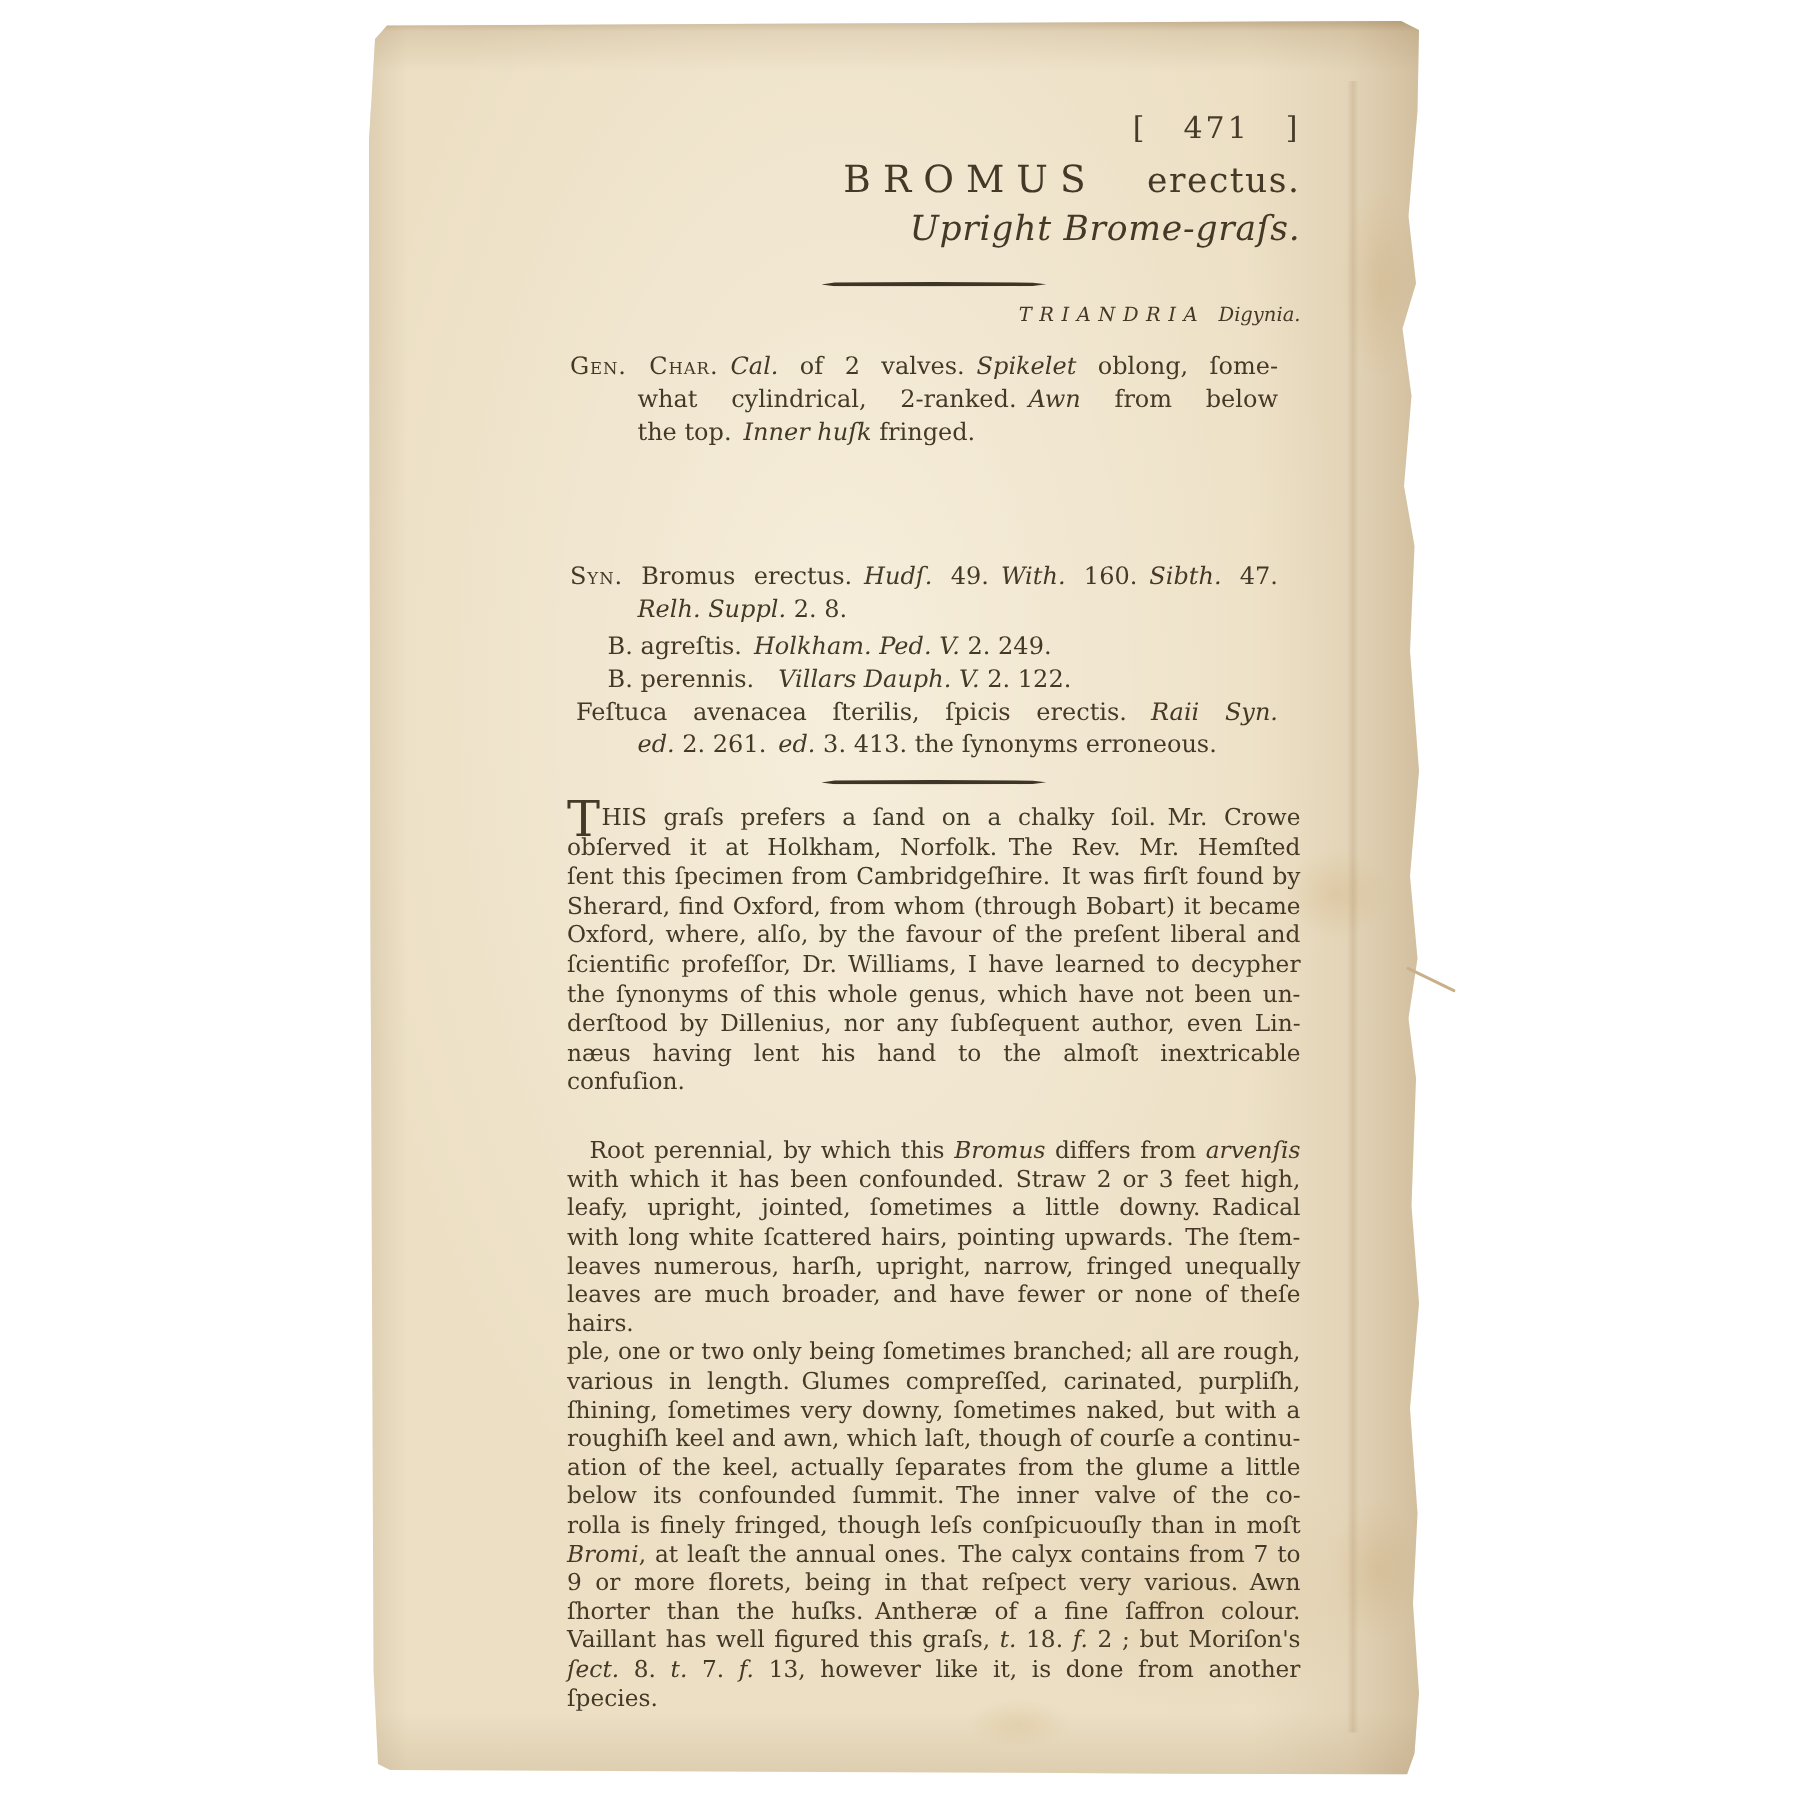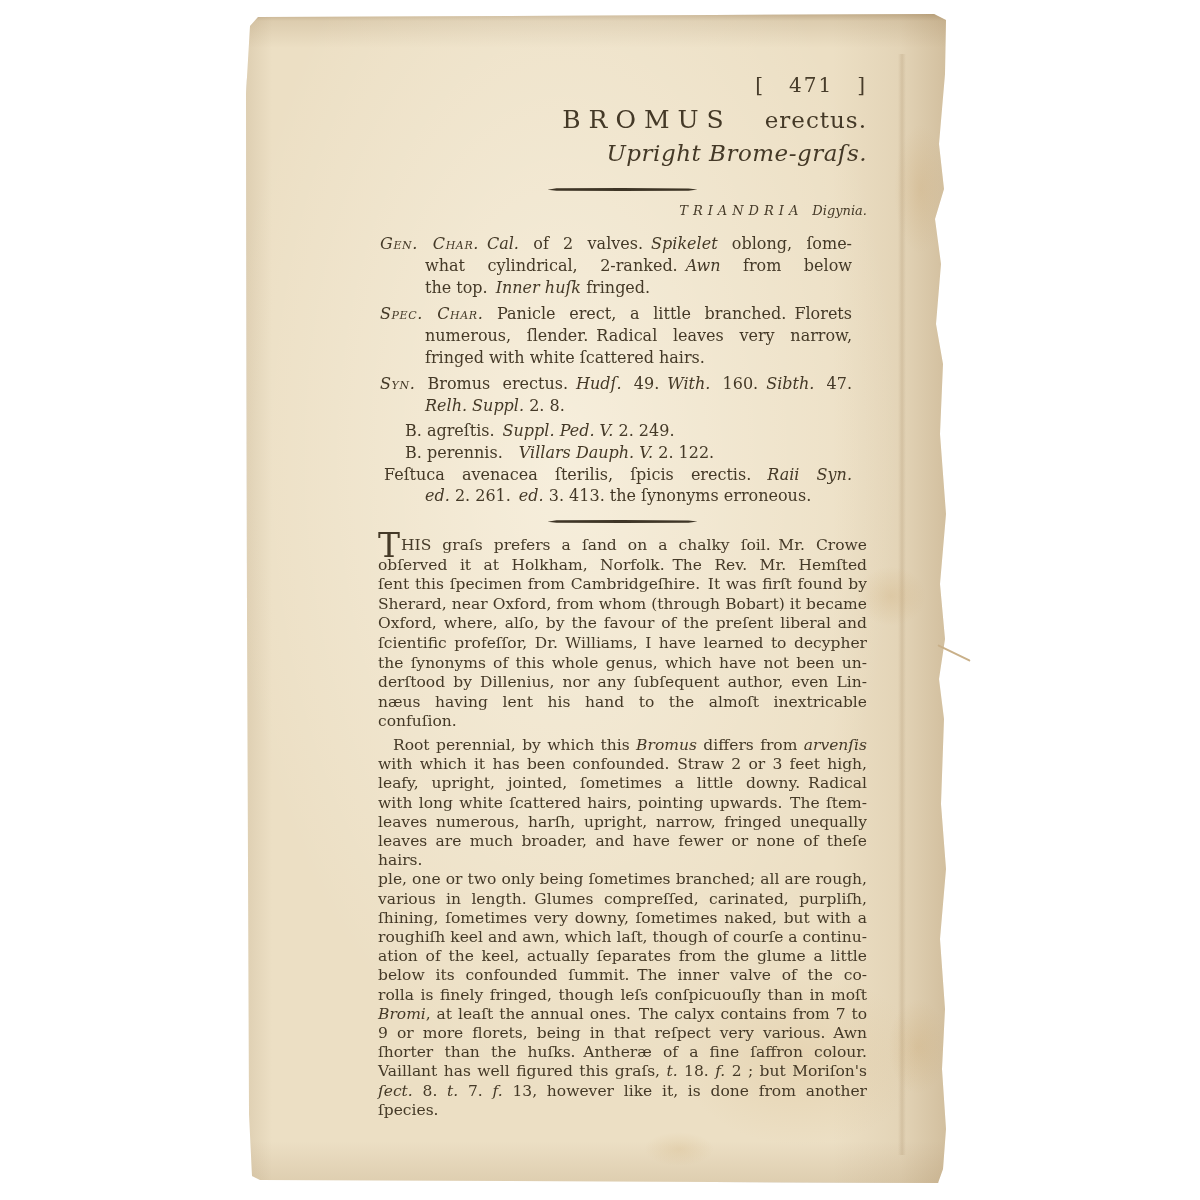--- a/index.html
+++ b/index.html
@@ -52,25 +52,25 @@
   .classline{top:189px;font-style:italic;font-size:13px;}
   .cls{letter-spacing:5px;margin-right:9px;}
 
   .sec{position:absolute;left:134px;width:472px;font-size:16px;line-height:21.8px;}
   .sec-gen{top:219px;}
   .sec-spec{top:289px;}
   .sec-syn{top:359px;}
   .sec-synlist{top:406px;}
   .para{position:absolute;left:132px;width:489px;font-size:15.5px;line-height:19.6px;}
   .para1{top:522px;}
-  .para2{top:722px;line-height:19.2px;}
+  .para2{top:744px;line-height:19.2px;}
 
   .tline{min-height:1em;}
   .tline.just{text-align:justify;text-align-last:justify;}
-  .sc{font-variant:small-caps;letter-spacing:0.6px;font-style:italic;}
+  .sc{font-variant:small-caps;letter-spacing:0.6px;}
   i{font-style:italic;}
   .dropcap{font-size:33px;line-height:0;vertical-align:-7px;letter-spacing:1px;}
 </style>
 </head>
 <body>
 
 <div class="page">
   <div class="crease"></div>
   <div class="stain s1"></div>
   <div class="stain s2"></div>
@@ -93,47 +93,42 @@
   <div class="blk colc classline">
     <span class="cls">TRIANDRIA</span><span>Digynia.</span>
   </div>
 
   <div class="sec sec-gen">
       <div class="tline just"><span class="sc">Gen. Char.</span> <i>Cal.</i> of 2 valves. <i>Spikelet</i> oblong, ſome-</div>
       <div class="tline just" style="margin-left: 45px;">what cylindrical, 2-ranked. <i>Awn</i> from below</div>
       <div class="tline" style="margin-left: 45px;">the top. <i>Inner huſk</i> fringed.</div>
     </div>
 
-  <div class="sec sec-spec">
-      <div class="tline just"><span class="sc">Spec. Char.</span> Panicle erect, a little branched. Florets</div>
-      <div class="tline just" style="margin-left: 45px;">numerous, ſlender. Radical leaves very narrow,</div>
-      <div class="tline" style="margin-left: 45px;">fringed with white ſcattered hairs.</div>
-    </div>
 
   <div class="sec sec-syn">
       <div class="tline just"><span class="sc">Syn.</span> Bromus erectus. <i>Hudſ.</i> 49. <i>With.</i> 160. <i>Sibth.</i> 47.</div>
       <div class="tline" style="margin-left: 45px;"><i>Relh. Suppl.</i> 2. 8.</div>
     </div>
 
   <div class="sec sec-synlist">
-      <div class="tline" style="margin-left: 25px;">B. agreſtis. <i>Suppl. Ped. V.</i> 2. 249.</div>
+      <div class="tline" style="margin-left: 25px;">B. agreſtis. <i>Holkham. Ped. V.</i> 2. 249.</div>
       <div class="tline" style="margin-left: 25px;">B. perennis. <i>Villars Dauph. V.</i> 2. 122.</div>
       <div class="tline just" style="margin-left: 4px;">Feſtuca avenacea ſterilis, ſpicis erectis. <i>Raii Syn.</i></div>
       <div class="tline" style="margin-left: 45px;"><i>ed.</i> 2. 261. <i>ed.</i> 3. 413. the ſynonyms erroneous.</div>
     </div>
 
   <div class="blk rulewrap rw2">
     <div class="rule"></div>
   </div>
 
   <div class="para para1">
       <div class="tline just"><span class="dropcap">T</span>HIS graſs prefers a ſand on a chalky ſoil. Mr. Crowe</div>
       <div class="tline just">obſerved it at Holkham, Norfolk. The Rev. Mr. Hemſted</div>
       <div class="tline just">ſent this ſpecimen from Cambridgeſhire. It was firſt found by</div>
-      <div class="tline just">Sherard, near Oxford, from whom (through Bobart) it became</div>
+      <div class="tline just">Sherard, find Oxford, from whom (through Bobart) it became</div>
       <div class="tline just">Oxford, where, alſo, by the favour of the preſent liberal and</div>
       <div class="tline just">ſcientific profeſſor, Dr. Williams, I have learned to decypher</div>
       <div class="tline just">the ſynonyms of this whole genus, which have not been un-</div>
       <div class="tline just">derſtood by Dillenius, nor any ſubſequent author, even Lin-</div>
       <div class="tline just">næus having lent his hand to the almoſt inextricable confuſion.</div>
     </div>
 
   <div class="para para2">
       <div class="tline just" style="text-indent: 15px;">Root perennial, by which this <i>Bromus</i> differs from <i>arvenſis</i></div>
       <div class="tline just">with which it has been confounded. Straw 2 or 3 feet high,</div>

